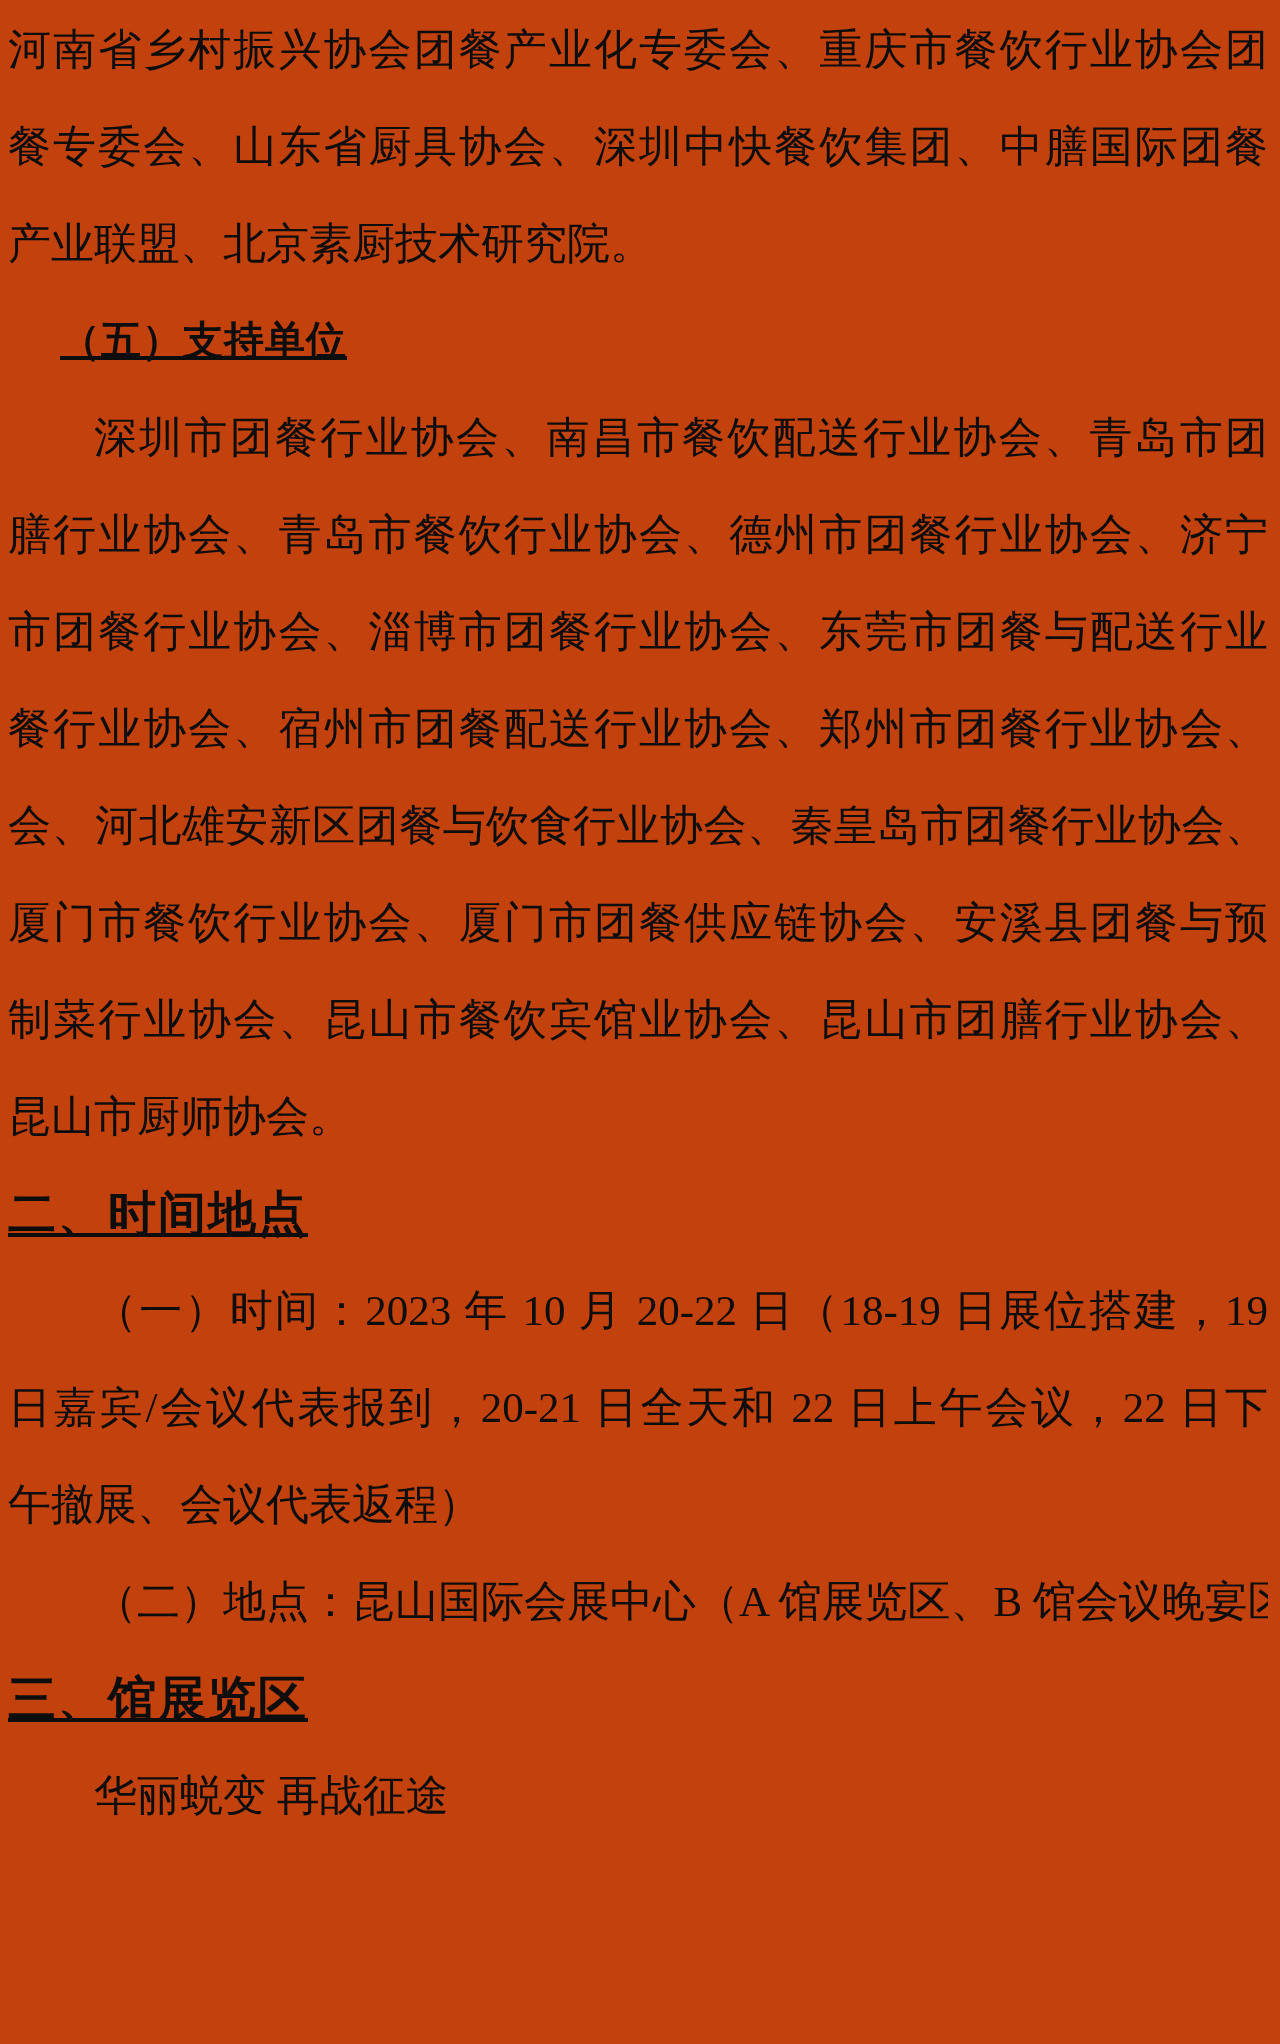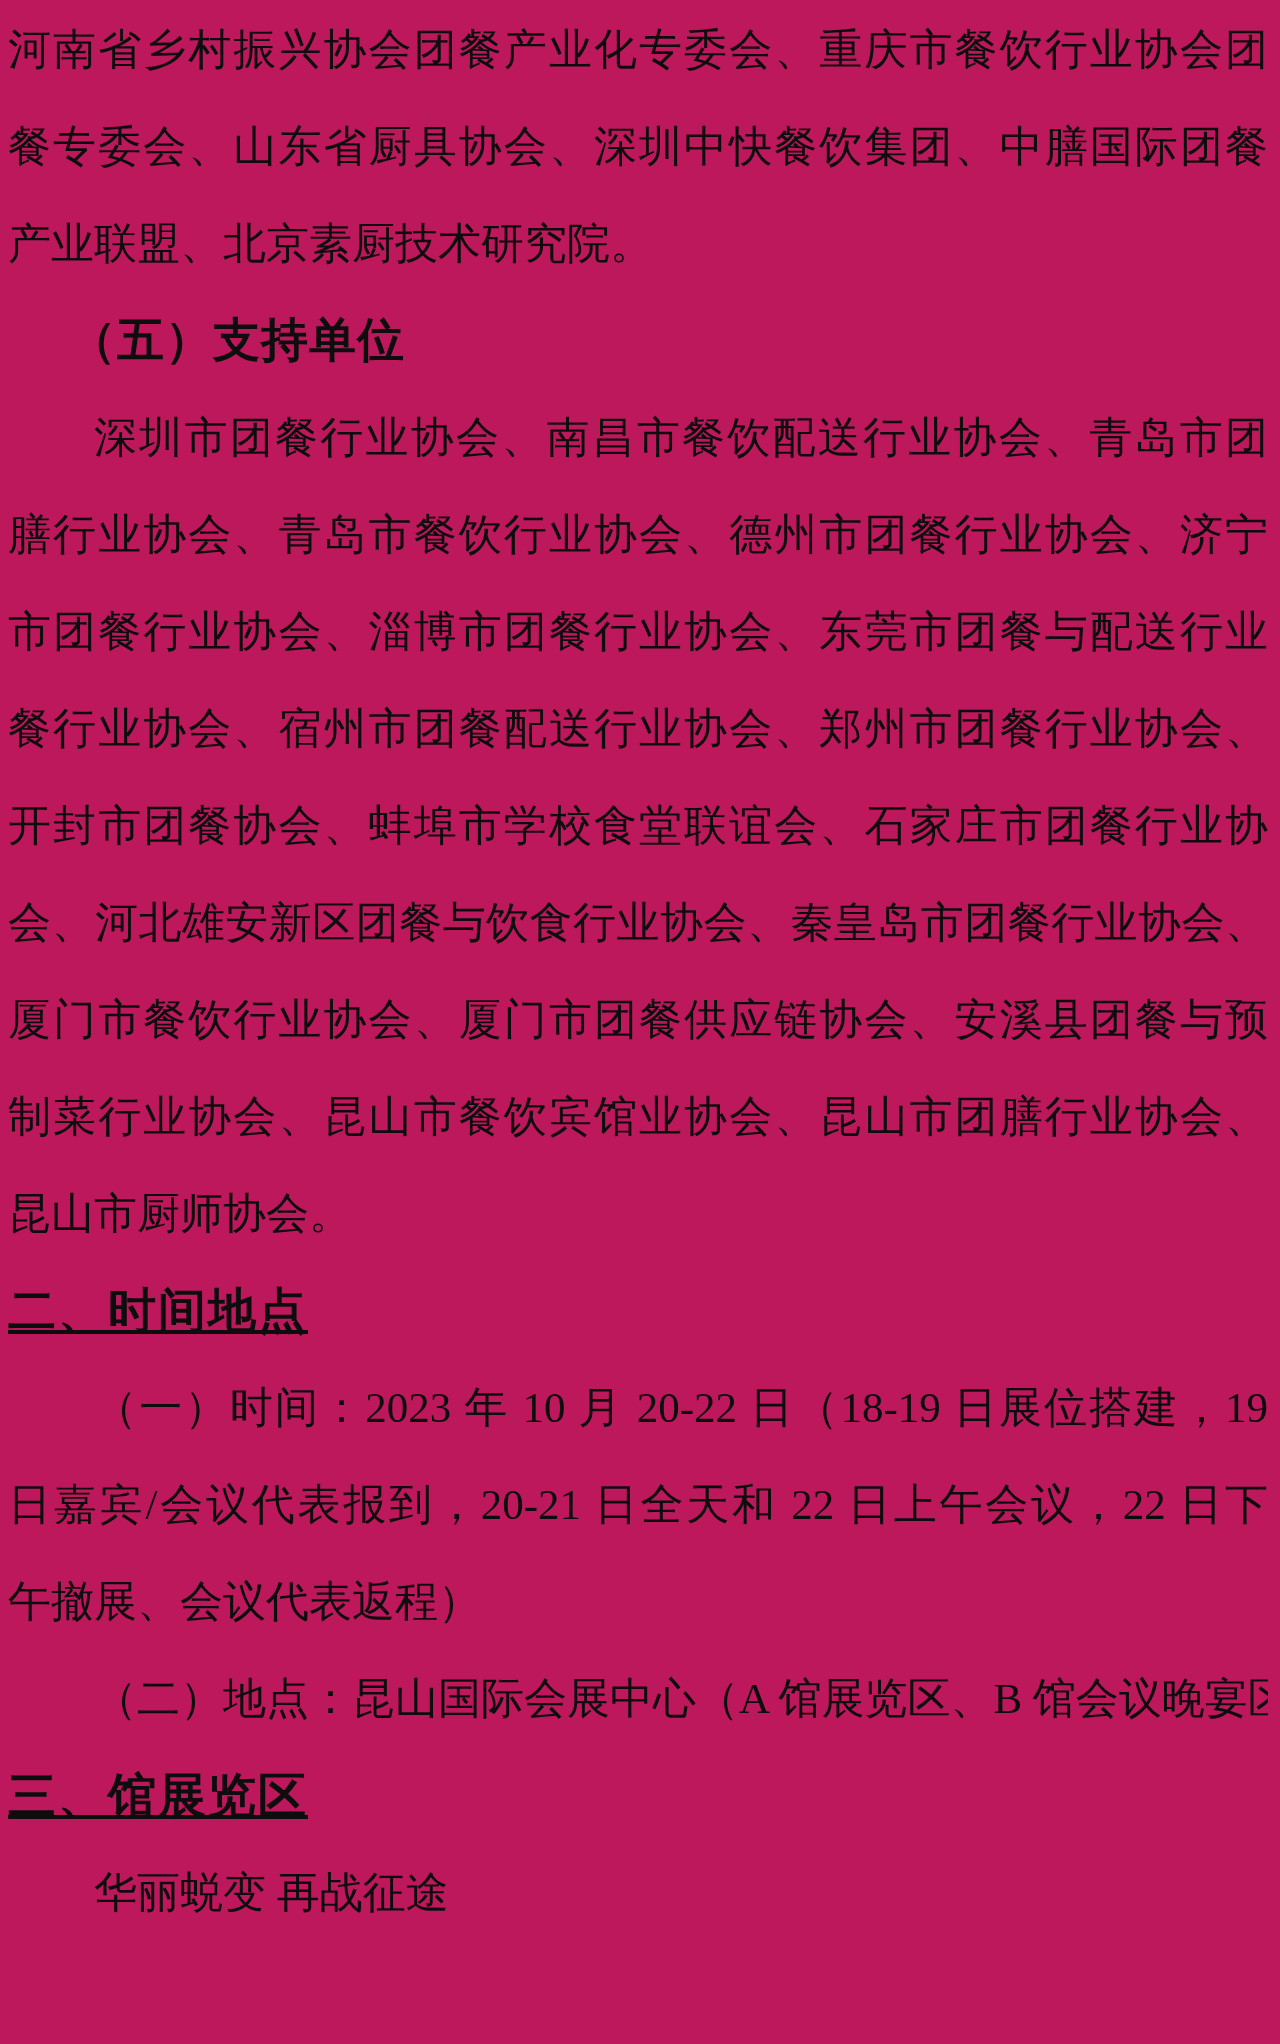--- a/index.html
+++ b/index.html
@@ -39,41 +39,41 @@
   }
   .heading-main {
     font-size: 48px;
     line-height: 97px;
     height: 97px;
     font-weight: bold;
     letter-spacing: 2px;
     text-decoration: underline;
   }
   .heading-sub {
-    font-size: 47px;
+    font-size: 40px;
     line-height: 97px;
     height: 97px;
     font-weight: bold;
     text-indent: 1.3em;
     letter-spacing: 1px;
+    text-decoration: underline;
   }
 </style>
 </head>
 <body>
 
-<main class="page" style="background: #be185d; color: rgb(13, 13, 13);">
+<main class="page" style="background: #c2410c; color: rgb(13, 13, 13);">
     <div class="line">河南省乡村振兴协会团餐产业化专委会、重庆市餐饮行业协会团</div>
     <div class="line">餐专委会、山东省厨具协会、深圳中快餐饮集团、中膳国际团餐</div>
     <div class="line end">产业联盟、北京素厨技术研究院。</div>
     <div class="heading-sub">（五）支持单位</div>
     <div class="line indent">深圳市团餐行业协会、南昌市餐饮配送行业协会、青岛市团</div>
     <div class="line">膳行业协会、青岛市餐饮行业协会、德州市团餐行业协会、济宁</div>
     <div class="line">市团餐行业协会、淄博市团餐行业协会、东莞市团餐与配送行业</div>
     <div class="line">餐行业协会、宿州市团餐配送行业协会、郑州市团餐行业协会、</div>
-    <div class="line">开封市团餐协会、蚌埠市学校食堂联谊会、石家庄市团餐行业协</div>
     <div class="line">会、河北雄安新区团餐与饮食行业协会、秦皇岛市团餐行业协会、</div>
     <div class="line">厦门市餐饮行业协会、厦门市团餐供应链协会、安溪县团餐与预</div>
     <div class="line">制菜行业协会、昆山市餐饮宾馆业协会、昆山市团膳行业协会、</div>
     <div class="line end">昆山市厨师协会。</div>
     <div class="heading-main">二、时间地点</div>
     <div class="line indent">（一）时间：2023 年 10 月 20-22 日（18-19 日展位搭建，19</div>
     <div class="line">日嘉宾/会议代表报到，20-21 日全天和 22 日上午会议，22 日下</div>
     <div class="line end">午撤展、会议代表返程）</div>
     <div class="line indent">（二）地点：昆山国际会展中心（A 馆展览区、B 馆会议晚宴区）</div>
     <div class="heading-main">三、馆展览区</div>

